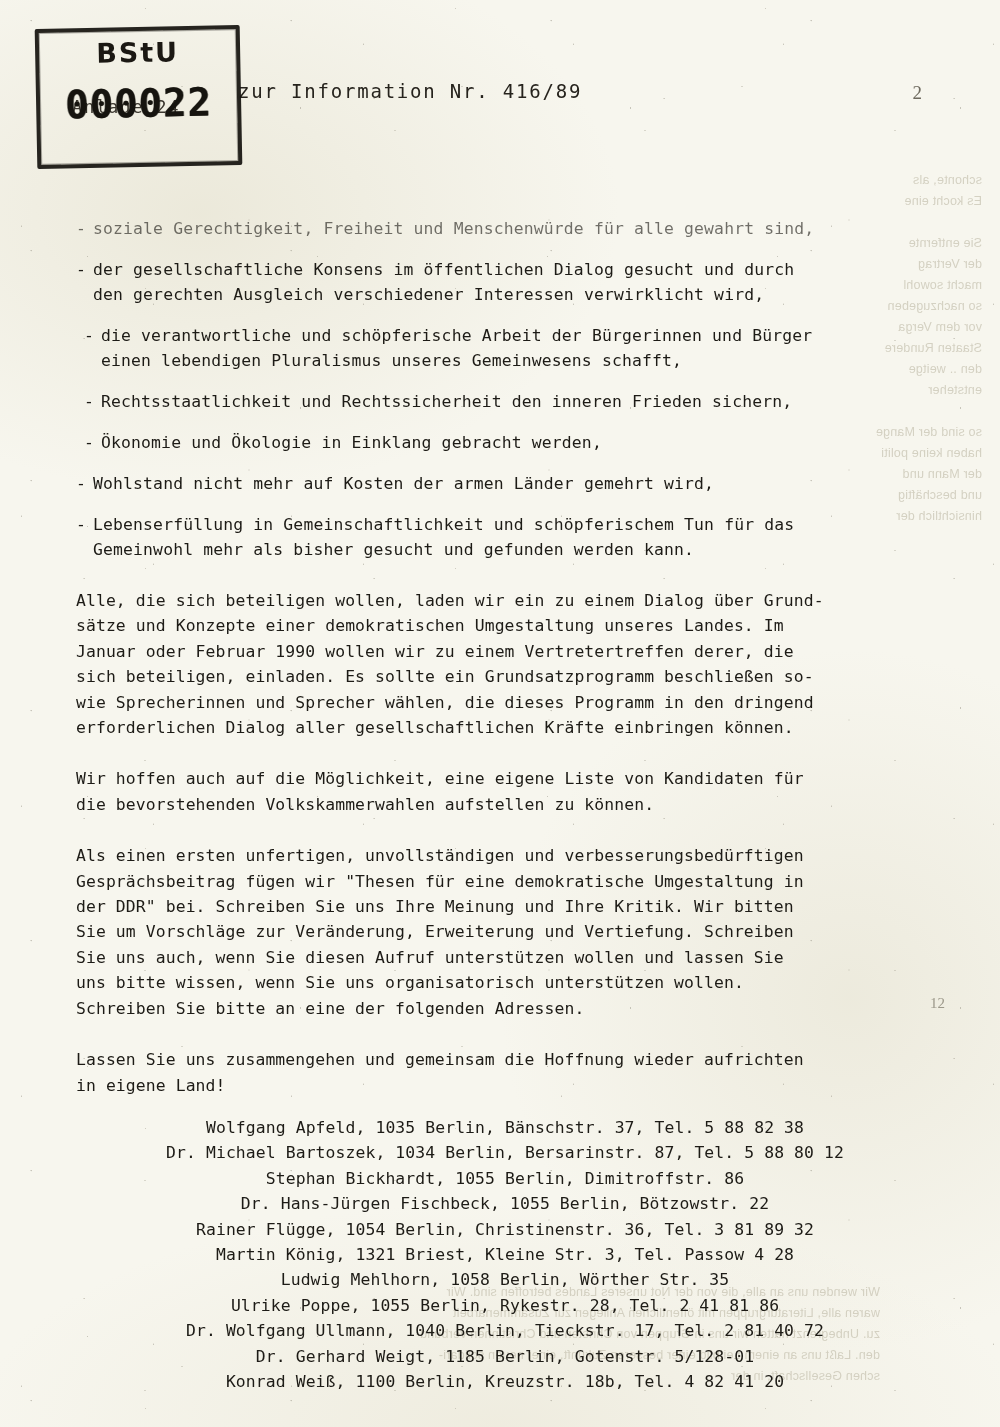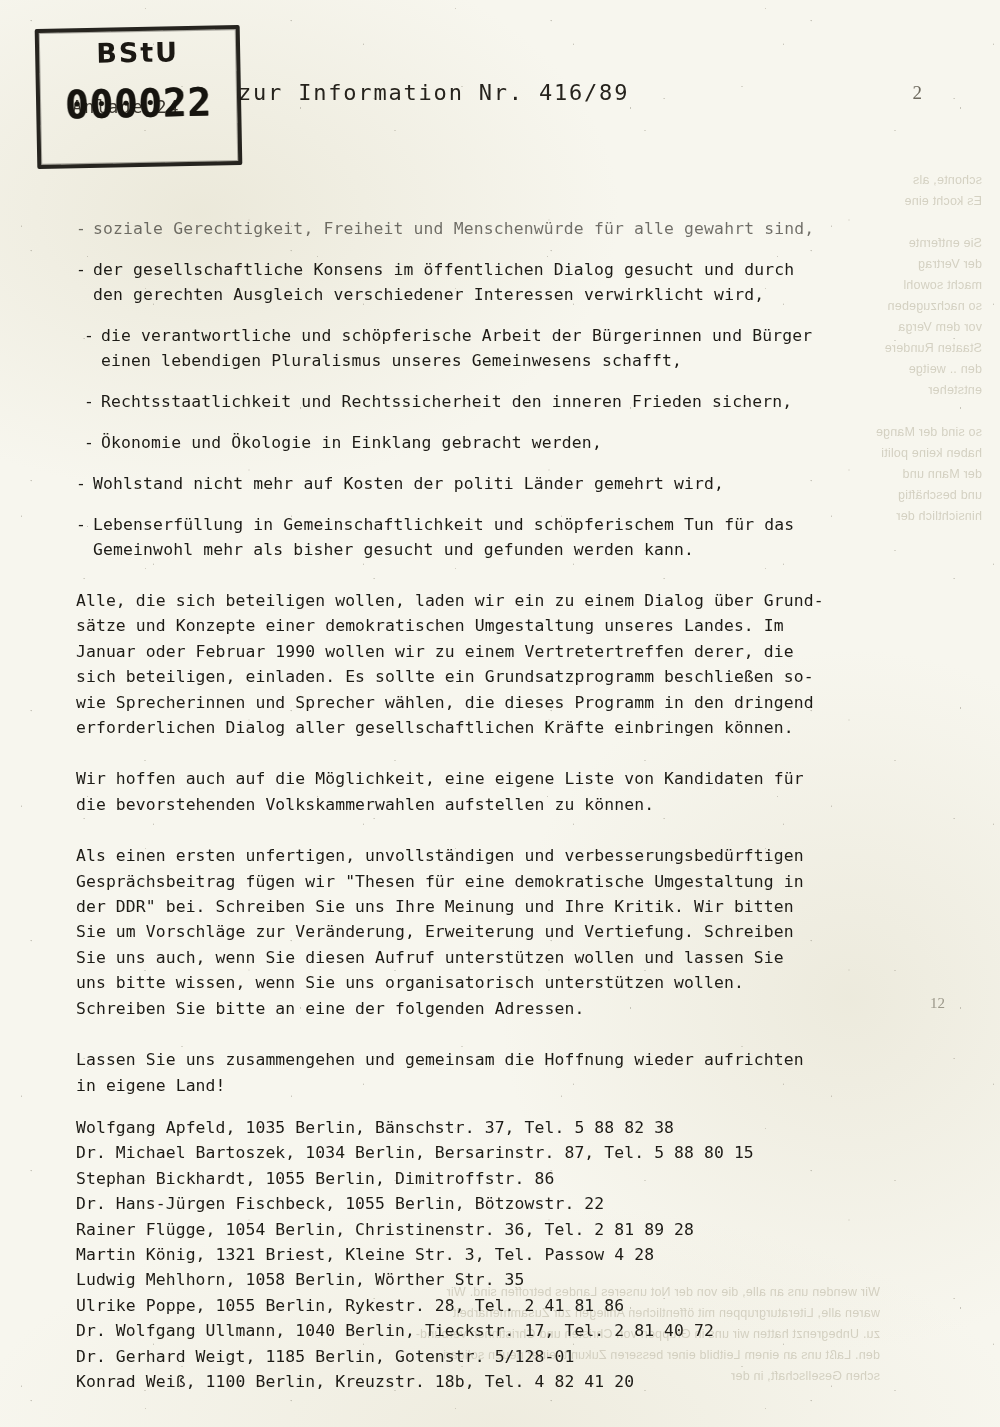--- a/index.html
+++ b/index.html
@@ -140,21 +140,21 @@
     top: 97px;
     font-size: 17px;
     letter-spacing: 1.8px;
     color: #3b372f;
     z-index: 2;
   }
   .hdr-info {
     position: absolute;
     left: 238px;
     top: 80px;
-    font-size: 22px;
+    font-size: 19px;
     letter-spacing: 1.8px;
     color: #26231d;
     z-index: 2;
   }
   .hdr-pageno {
     position: absolute;
     right: 78px;
     top: 82px;
     font-family: "Liberation Serif", serif;
     font-size: 19px;
@@ -209,20 +209,21 @@
     color: #1d1b16;
     margin-top: 26px;
   }
 
   .addresses {
     font-size: 16.4px;
     line-height: 25.4px;
     letter-spacing: .1px;
     margin-bottom: 20px;
     color: #1d1b16;
+    text-align: center;
   }
   .addr-line { white-space: pre; }
 
   
   .faded { opacity: .62; }
 </style>
 </head>
 <body>
 
 <div class="page">
@@ -287,21 +288,21 @@
       <span class="txt">Rechtsstaatlichkeit und Rechtssicherheit den inneren Frieden sichern,</span>
     </div>
 
     <div class="bullet ind">
       <span class="dash">-</span>
       <span class="txt">Ökonomie und Ökologie in Einklang gebracht werden,</span>
     </div>
 
     <div class="bullet">
       <span class="dash">-</span>
-      <span class="txt">Wohlstand nicht mehr auf Kosten der politi Länder gemehrt wird,</span>
+      <span class="txt">Wohlstand nicht mehr auf Kosten der armen Länder gemehrt wird,</span>
     </div>
 
     <div class="bullet">
       <span class="dash">-</span>
       <span class="txt">Lebenserfüllung in Gemeinschaftlichkeit und schöpferischem Tun für das
 Gemeinwohl mehr als bisher gesucht und gefunden werden kann.</span>
     </div>
 
     <div class="para">Alle, die sich beteiligen wollen, laden wir ein zu einem Dialog über Grund-
 sätze und Konzepte einer demokratischen Umgestaltung unseres Landes. Im
@@ -316,24 +317,24 @@
 der DDR" bei. Schreiben Sie uns Ihre Meinung und Ihre Kritik. Wir bitten
 Sie um Vorschläge zur Veränderung, Erweiterung und Vertiefung. Schreiben
 Sie uns auch, wenn Sie diesen Aufruf unterstützen wollen und lassen Sie
 uns bitte wissen, wenn Sie uns organisatorisch unterstützen wollen.
 Schreiben Sie bitte an eine der folgenden Adressen.</div>
     <div class="para">Lassen Sie uns zusammengehen und gemeinsam die Hoffnung wieder aufrichten
 in eigene Land!</div>
 
     <div class="addresses">
       <div class="addr-line">Wolfgang Apfeld, 1035 Berlin, Bänschstr. 37, Tel. 5 88 82 38</div>
-      <div class="addr-line">Dr. Michael Bartoszek, 1034 Berlin, Bersarinstr. 87, Tel. 5 88 80 15</div>
+      <div class="addr-line">Dr. Michael Bartoszek, 1034 Berlin, Bersarinstr. 87, Tel. 5 88 80 12</div>
       <div class="addr-line">Stephan Bickhardt, 1055 Berlin, Dimitroffstr. 86</div>
       <div class="addr-line">Dr. Hans-Jürgen Fischbeck, 1055 Berlin, Bötzowstr. 22</div>
-      <div class="addr-line">Rainer Flügge, 1054 Berlin, Christinenstr. 36, Tel. 2 81 89 28</div>
+      <div class="addr-line">Rainer Flügge, 1054 Berlin, Christinenstr. 36, Tel. 3 81 89 32</div>
       <div class="addr-line">Martin König, 1321 Briest, Kleine Str. 3, Tel. Passow 4 28</div>
       <div class="addr-line">Ludwig Mehlhorn, 1058 Berlin, Wörther Str. 35</div>
       <div class="addr-line">Ulrike Poppe, 1055 Berlin, Rykestr. 28, Tel. 2 41 81 86</div>
       <div class="addr-line">Dr. Wolfgang Ullmann, 1040 Berlin, Tieckstr. 17, Tel. 2 81 40 72</div>
       <div class="addr-line">Dr. Gerhard Weigt, 1185 Berlin, Gotenstr. 5/128-01</div>
       <div class="addr-line">Konrad Weiß, 1100 Berlin, Kreuzstr. 18b, Tel. 4 82 41 20</div>
     </div>
 
   </div>
 </div>

